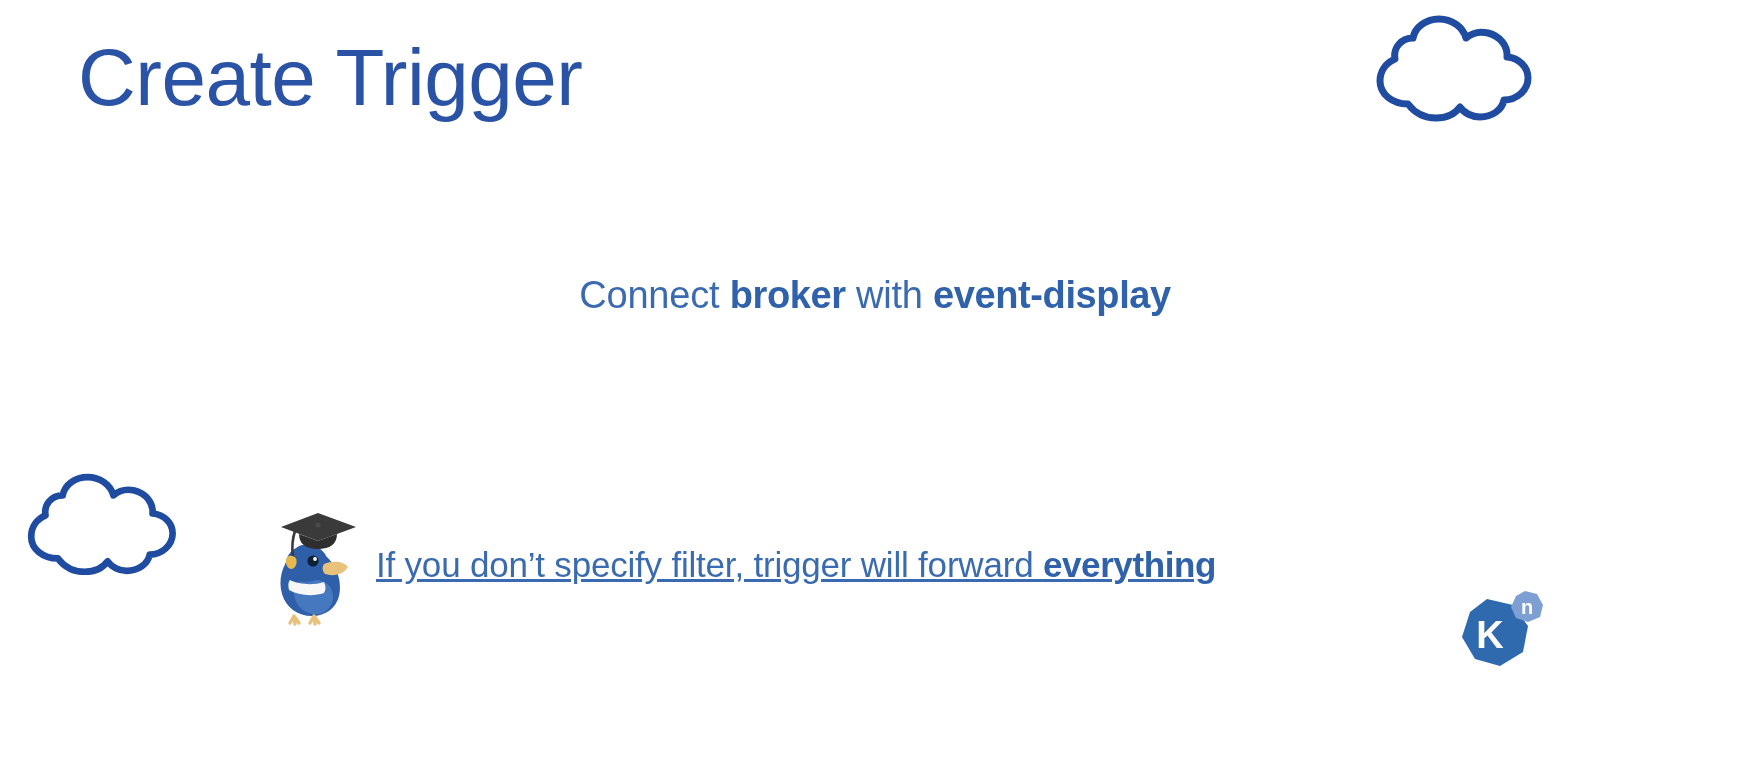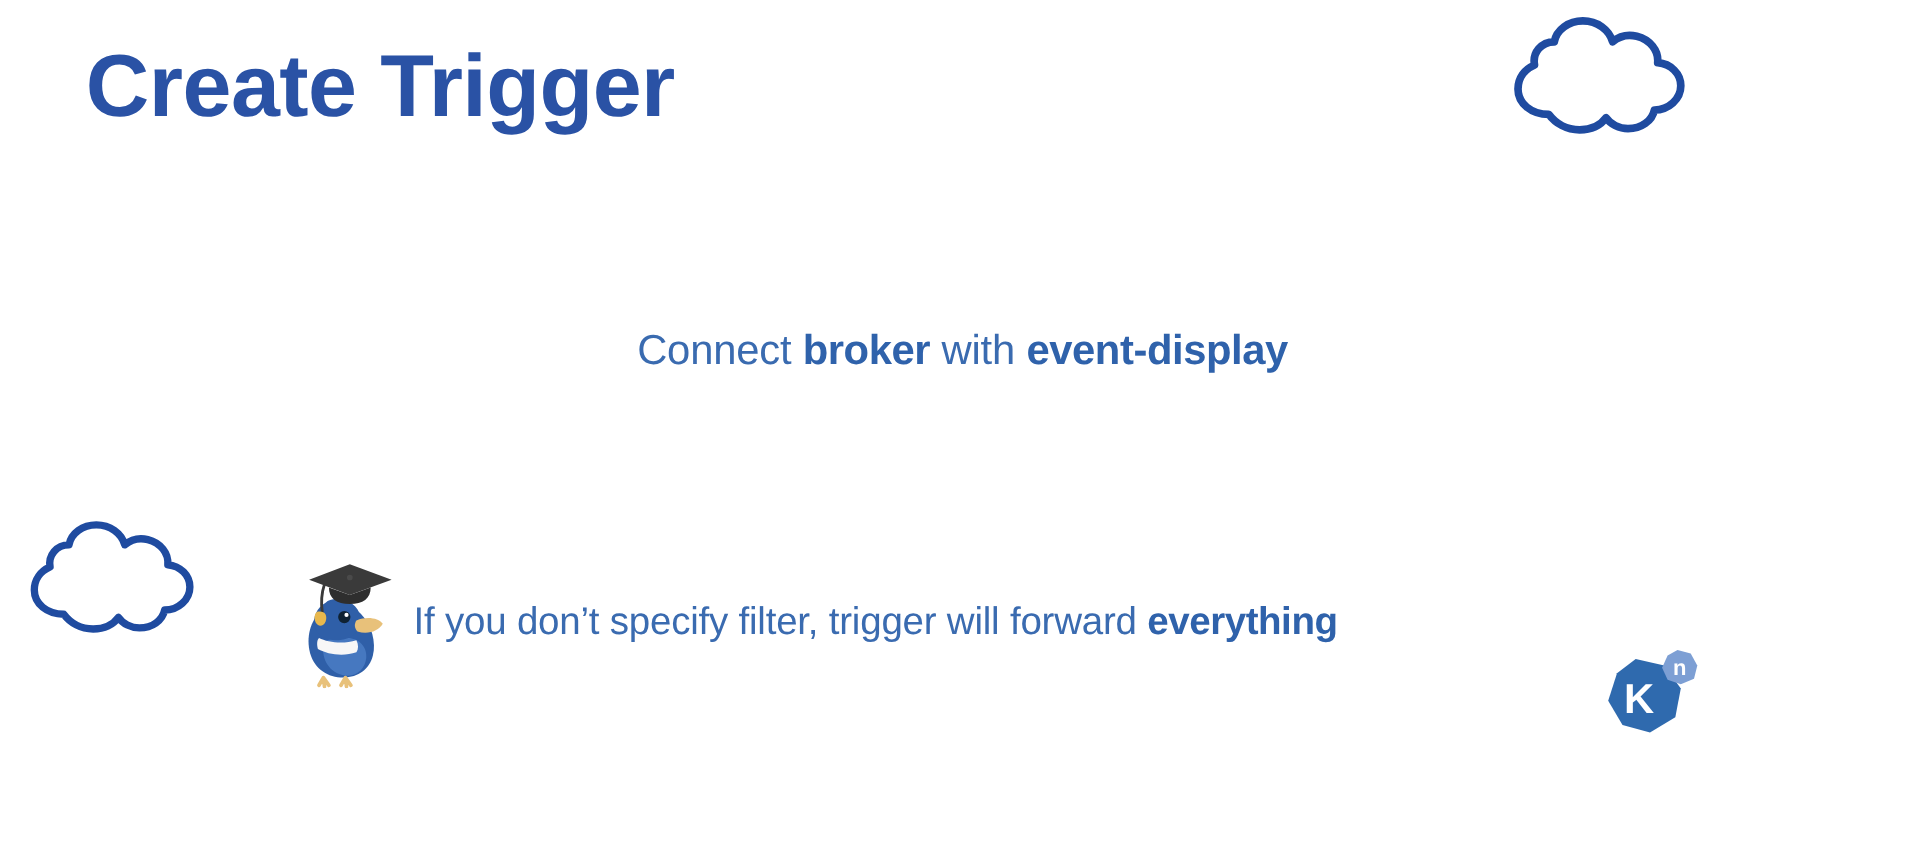--- a/index.html
+++ b/index.html
@@ -20,21 +20,21 @@
     overflow: hidden;
   }
 
   
   #slide-title {
     position: absolute;
     left: 78px;
     top: 36px;
     font-size: 80px;
     line-height: 1.05;
-    font-weight: 700;
+    font-weight: 400;
     letter-spacing: -0.5px;
     color: #2a52a5;
     white-space: nowrap;
   }
 
   
   .body-line {
     position: absolute;
     font-size: 38px;
     line-height: 1.25;
@@ -44,32 +44,33 @@
     letter-spacing: -0.2px;
   }
   .body-line b {
     font-weight: 700;
     color: #2f62ab;
     letter-spacing: -0.4px;
   }
   #line-connect {
     left: 50%;
     transform: translateX(-50%);
-    top: 296px;
+    top: 272px;
   }
   #line-filter {
     left: 50%;
     transform: translateX(-50%);
     margin-left: -18px;
     top: 388px;
   }
   #line-note {
     left: 376px;
     top: 543px;
     font-size: 35px;
+    text-decoration: underline;
   }
 
   
   .cloud {
     position: absolute;
   }
   #cloud-top-right { left: 1362px; top: 8px; }
   #cloud-bottom-left { left: 14px; top: 466px; }
 
   

